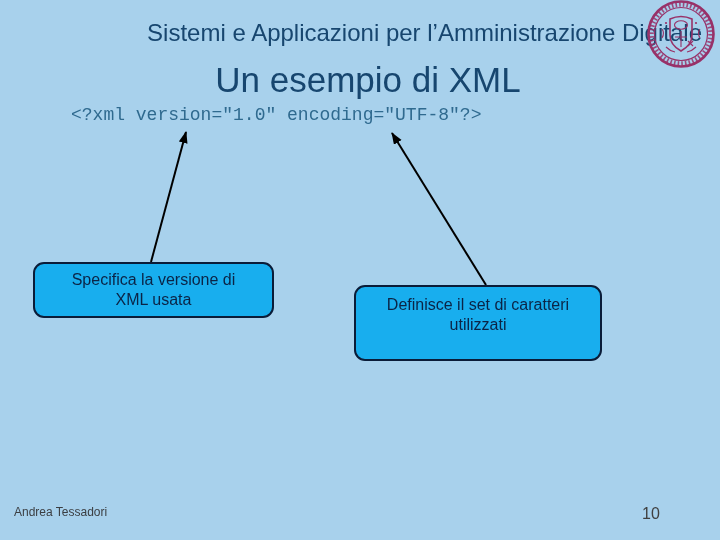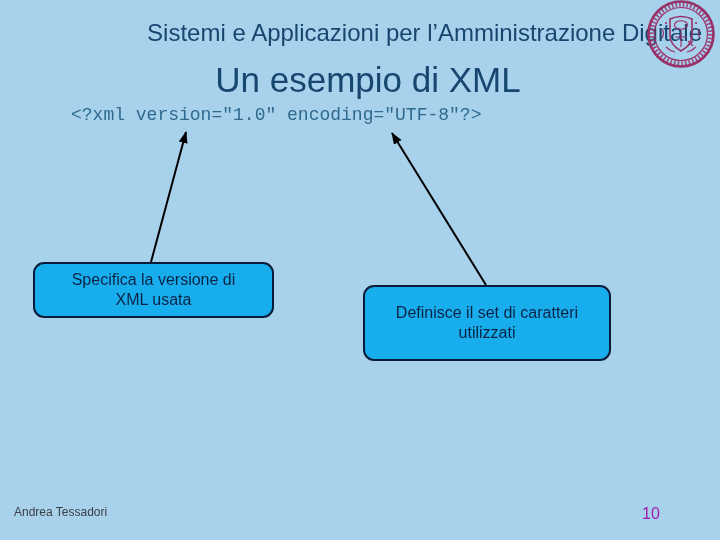--- a/index.html
+++ b/index.html
@@ -72,42 +72,42 @@
   .callout-version {
     left: 33px;
     top: 262px;
     width: 241px;
     height: 56px;
     align-items: center;
     padding: 0 20px;
   }
 
   .callout-encoding {
-    left: 363px;
+    left: 354px;
     top: 285px;
     width: 248px;
     height: 76px;
     align-items: flex-start;
-    padding: 16px 12px 0 12px;
+    padding: 8px 12px 0 12px;
   }
 
   .footer-author {
     position: absolute;
     left: 14px;
     top: 505px;
     font-size: 12px;
     color: #3B3E42;
   }
 
   .page-number {
     position: absolute;
     left: 642px;
     top: 505px;
     font-size: 16px;
-    color: #a21caf;
+    color: #404040;
   }
 
   .seal {
     position: absolute;
     left: 642px;
     top: -3px;
     width: 78px;
     height: 78px;
   }
 </style>

